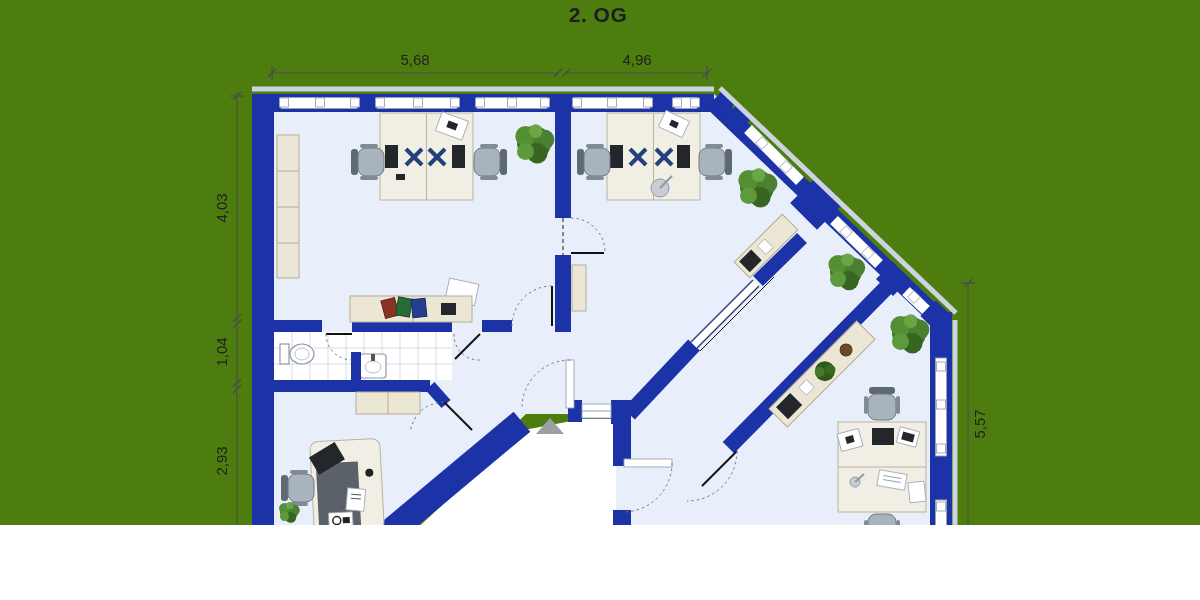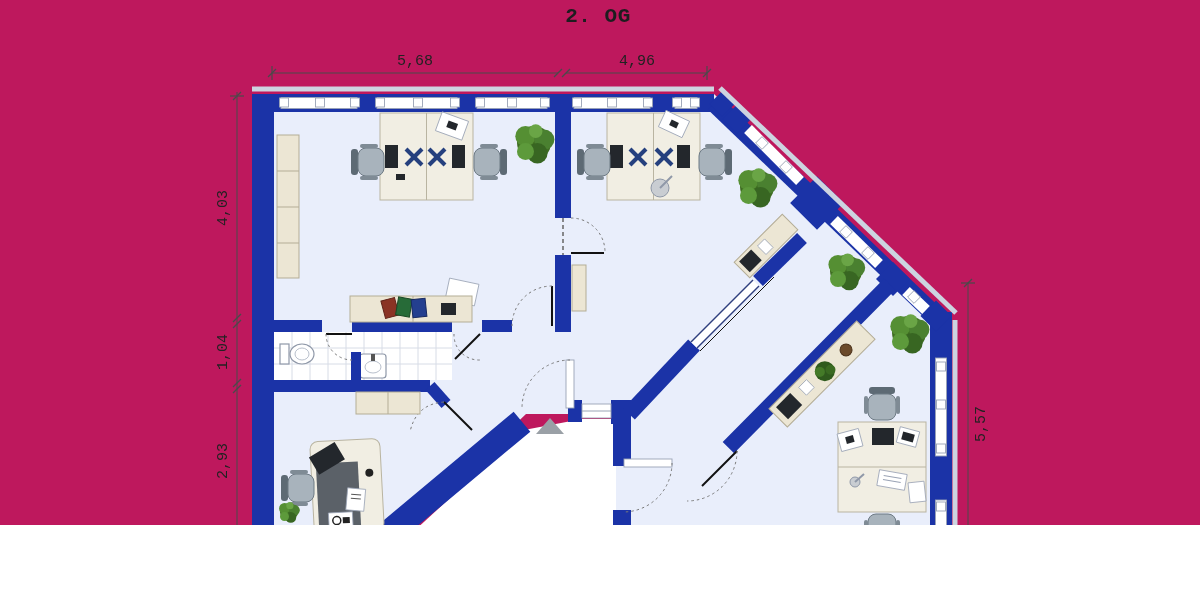--- a/index.html
+++ b/index.html
@@ -1,22 +1,22 @@
 <!DOCTYPE html>
 <html style="--wall: #1b33a7; --floor: #e9eefb; --beige: #ece6d4;"><head>
 <meta charset="utf-8">
 <style>
   :root{
     --wall:#1b33a7; --floor:#e9eefb; --beige:#ece6d4; --beige-line:#b4ad96;
     --desk:#f1eee3; --chair:#a8b3bc; --chair-dk:#6f7c86; --dark:#23272c;
     --dim:#4a4a4a; --txt:#222;
   }
   html,body{margin:0;padding:0;background:#fff;}
-  .stage{position:relative;width:1200px;height:525px;background:#be185d;overflow:hidden;
-         font-family:Liberation Mono, monospace;}
+  .stage{position:relative;width:1200px;height:525px;background:#4d7c0f;overflow:hidden;
+         font-family:Liberation Sans, sans-serif;}
   .wall{fill:var(--wall);}
   .wline{stroke:var(--wall);fill:none;}
   .floor{fill:var(--floor);}
   .beige{fill:var(--beige);stroke:var(--beige-line);stroke-width:1;}
   .desk{fill:var(--desk);stroke:#b9b4a1;stroke-width:1;}
   .dark{fill:var(--dark);}
   .paper{fill:#fff;stroke:#9aa3b5;stroke-width:0.8;}
   .dimline{stroke:var(--dim);stroke-width:1;fill:none;}
   .dimtext{font-size:15px;fill:var(--txt);}
   .arc{stroke:#7a7a7a;stroke-width:1;fill:none;stroke-dasharray:2.5,3;}

